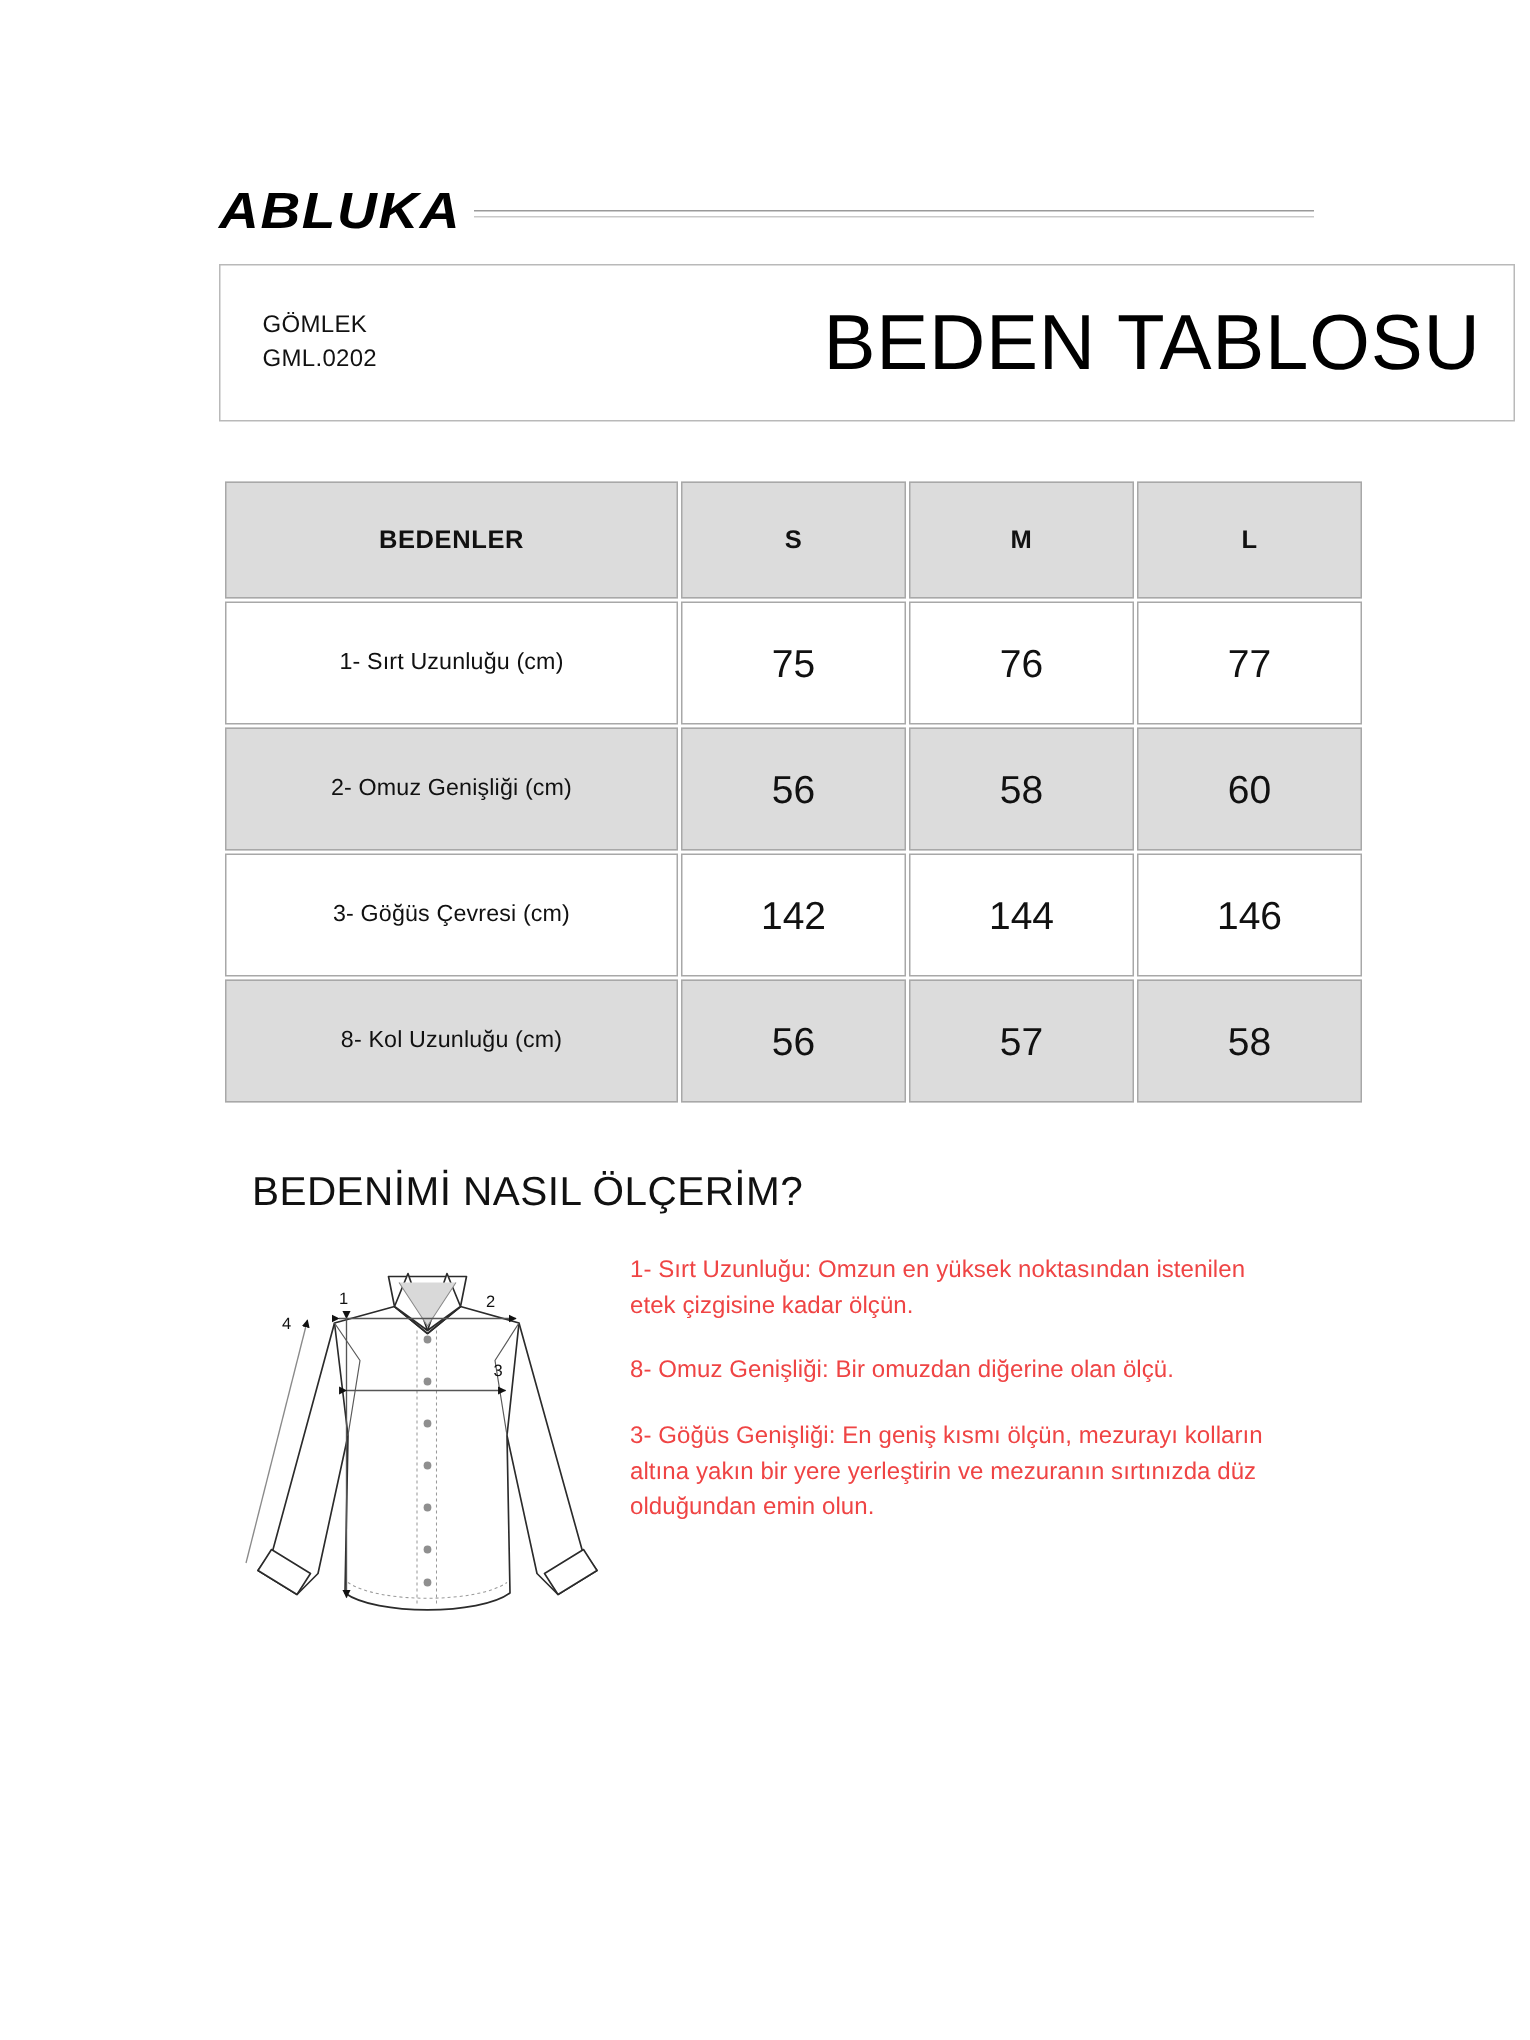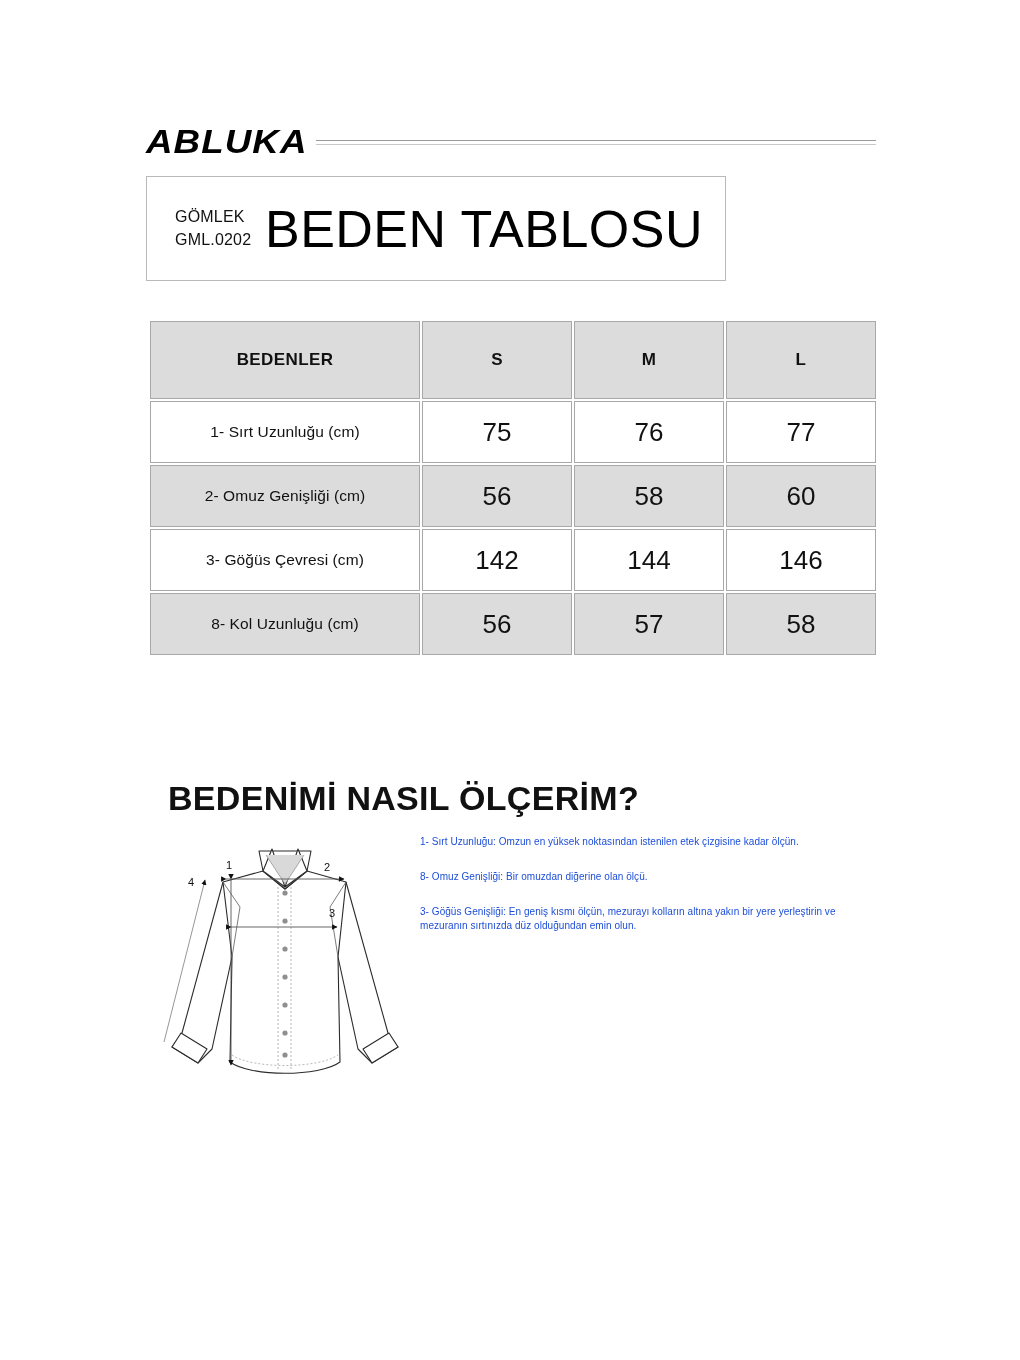--- a/index.html
+++ b/index.html
@@ -53,21 +53,21 @@
     margin-top: 2px;
     border-top: 1px solid #9a9a9a;
     border-bottom: 1px solid #c9c9c9;
   }
 
   
   .title-card {
     position: absolute;
     left: 146px;
     top: 165px;
-    width: 580px;
+    width: 864px;
     height: 105px;
     border: 1px solid #b9b9b9;
     box-sizing: border-box;
     background: #ffffff;
   }
   .product-meta {
     position: absolute;
     left: 28px;
     top: 28px;
     font-size: 16px;
@@ -107,63 +107,63 @@
   }
   .size-table tr.row-white td {
     background: #ffffff;
   }
   .size-table th {
     height: 78px;
     font-size: 17px;
     font-weight: bold;
     letter-spacing: 0.4px;
   }
-  .size-table th.col-label { width: 270px; }
+  .size-table th.col-label { width: 302px; }
   .size-table th.col-size  { width: 150px; }
   .size-table td {
-    height: 62px;
+    height: 82px;
   }
   .cell-label {
     font-size: 15.5px;
     font-weight: normal;
     letter-spacing: 0.1px;
   }
   .cell-value {
     font-size: 26px;
     font-weight: normal;
   }
 
   
   .measure-heading {
     position: absolute;
     left: 168px;
     top: 768px;
-    font-size: 34px;
-    font-weight: bold;
+    font-size: 27px;
+    font-weight: normal;
     letter-spacing: 0.3px;
     color: #111111;
   }
   .shirt-figure {
     position: absolute;
     left: 160px;
     top: 826px;
     width: 250px;
     height: 262px;
   }
   .instructions {
     position: absolute;
     left: 420px;
     top: 824px;
     width: 440px;
   }
   .instructions p {
     margin: 0 0 20px 0;
-    font-size: 10px;
+    font-size: 16px;
     line-height: 1.48;
-    color: #1d4ed8;
+    color: #ef4444;
     letter-spacing: 0.05px;
   }
   .instructions p:last-child { margin-bottom: 0; }
 </style>
 </head>
 <body>
 
 <div class="page">
 
   <div class="brand-row">

